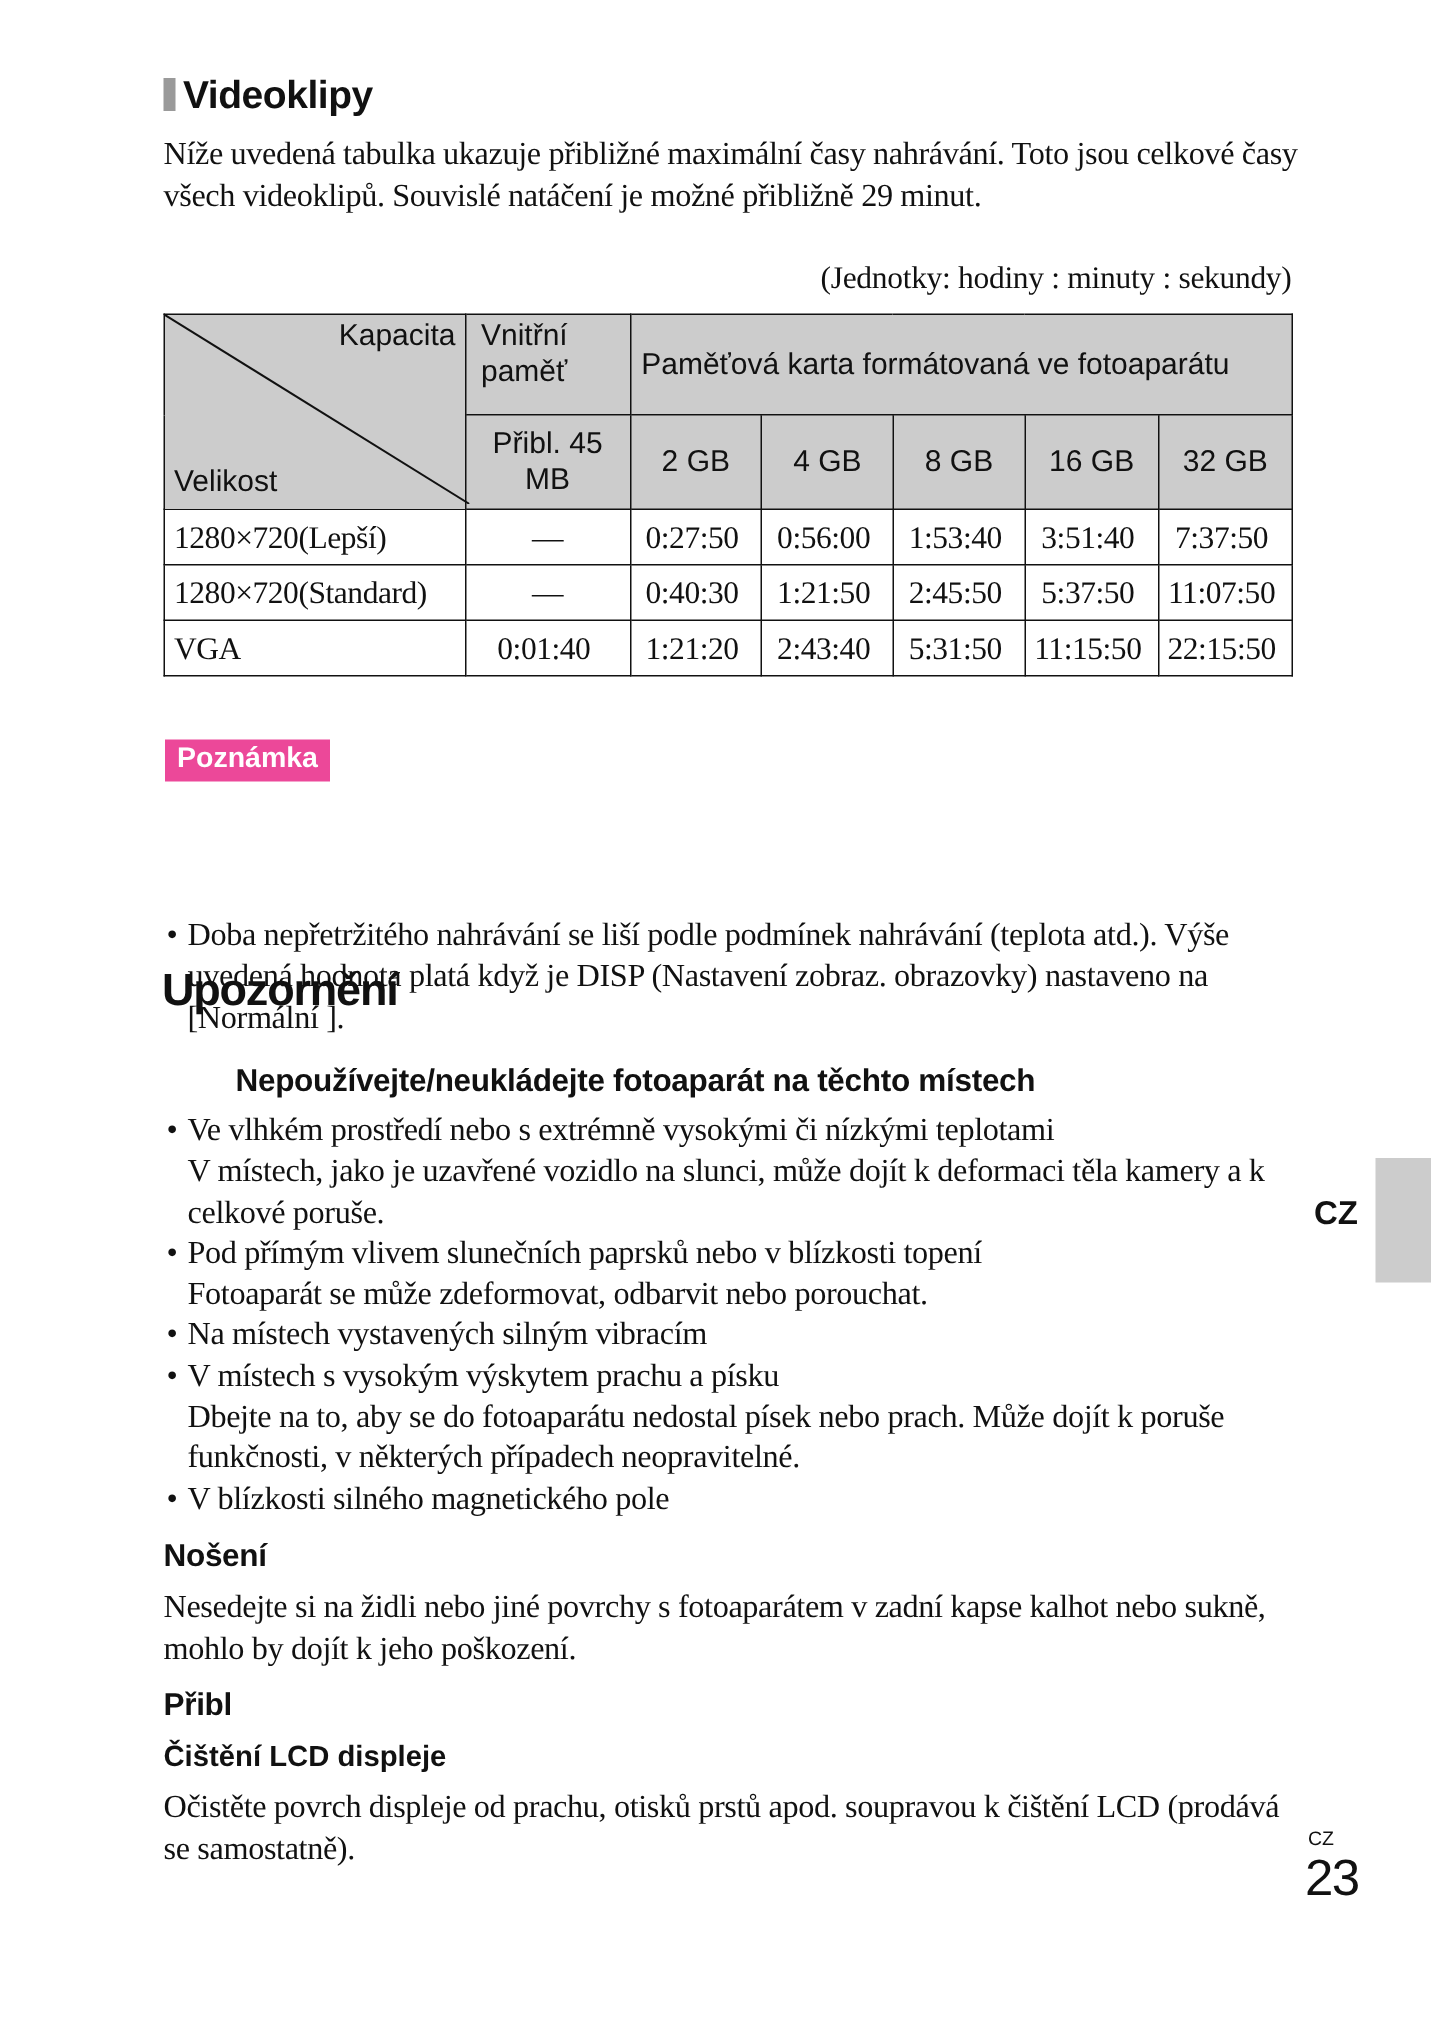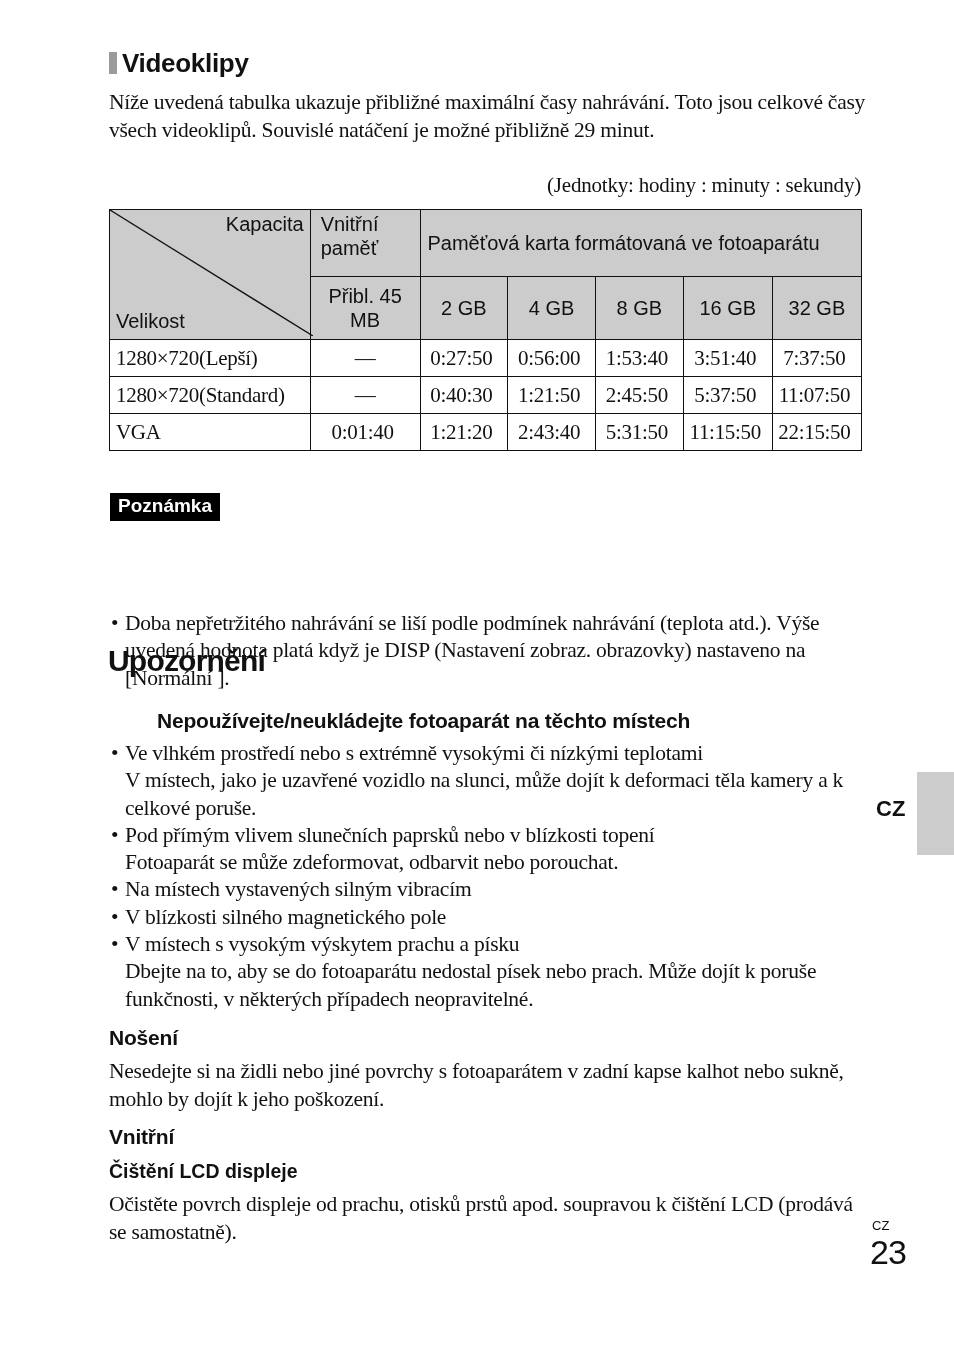--- a/index.html
+++ b/index.html
@@ -20,21 +20,21 @@
   table.vt .diag svg { position: absolute; left: 0; top: 0; }
   table.vt .diag .k { position: absolute; right: 6px; top: 3px; }
   table.vt .diag .v { position: absolute; left: 6px; bottom: 6px; }
   table.vt .vm { width: 94px; height: 62px; vertical-align: top; padding: 2px 10px; line-height: 24px; }
   table.vt .pk { text-align: left; padding-left: 7px; }
   table.vt .cap { height: 62px; text-align: center; line-height: 24px; }
   table.vt .body td { height: 36px; font-family: "Liberation Serif", "DejaVu Serif", serif; font-size: 21px; text-align: center; padding-right: 5px; letter-spacing: -0.3px; }
   table.vt .body td.lbl { text-align: left; padding-left: 6px; }
   table.vt .body td.dash { text-align: center; padding-right: 0; }
 
-  .note-badge { position: absolute; left: 110px; top: 493px; background: #000000; color: #fff; font-size: 19px; font-weight: bold; padding: 2px 8px 4px 8px; }
+  .note-badge { position: absolute; left: 110px; top: 493px; background: #ec4899; color: #fff; font-size: 19px; font-weight: bold; padding: 2px 8px 4px 8px; }
 
   .bullets { position: absolute; left: 109px; width: 760px; margin: 0; padding: 0; list-style: none; font-size: 21.5px; line-height: 27.3px; letter-spacing: -0.25px; }
   .bullets li { position: relative; padding-left: 16px; }
   .bullets li::before { content: "\2022"; position: absolute; left: 2px; top: 0; }
 
   .big-title { position: absolute; left: 108px; top: 644px; font-size: 30px; font-weight: bold; letter-spacing: -0.8px; }
   .subhead { position: absolute; left: 109px; font-size: 21px; font-weight: bold; letter-spacing: -0.2px; }
   .subsub { position: absolute; left: 109px; font-size: 19.5px; font-weight: bold; }
 
   .side-tab { position: absolute; left: 917px; top: 772px; width: 37px; height: 83px; background: #cccccc; }
@@ -119,32 +119,32 @@
     <div>V místech, jako je uzavřené vozidlo na slunci, může dojít k deformaci těla kamery a k celkové poruše.</div>
   </li>
   <li>
     <div>Pod přímým vlivem slunečních paprsků nebo v blízkosti topení</div>
     <div>Fotoaparát se může zdeformovat, odbarvit nebo porouchat.</div>
   </li>
   <li>
     <div>Na místech vystavených silným vibracím</div>
   </li>
   <li>
-    <div>V blízkosti silného magnetického pole</div>
+    <div>V místech s vysokým výskytem prachu a písku</div>
+    <div>Dbejte na to, aby se do fotoaparátu nedostal písek nebo prach. Může dojít k poruše funkčnosti, v některých případech neopravitelné.</div>
   </li>
   <li>
-    <div>V místech s vysokým výskytem prachu a písku</div>
-    <div>Dbejte na to, aby se do fotoaparátu nedostal písek nebo prach. Může dojít k poruše funkčnosti, v některých případech neopravitelné.</div>
+    <div>V blízkosti silného magnetického pole</div>
   </li>
 </ul>
 
 <div class="subhead sans" style="top:1026px;">Nošení</div>
 <div class="para serif" style="top:1057px;">Nesedejte si na židli nebo jiné povrchy s fotoaparátem v zadní kapse kalhot nebo sukně, mohlo by dojít k jeho poškození.</div>
 
-<div class="subhead sans" style="top:1125px;">Vnitřní</div>
+<div class="subhead sans" style="top:1125px;">Přibl</div>
 <div class="subsub sans" style="top:1160px;">Čištění LCD displeje</div>
 <div class="para serif" style="top:1190px;">Očistěte povrch displeje od prachu, otisků prstů apod. soupravou k čištění LCD (prodává se samostatně).</div>
 
 <div class="side-label sans">CZ</div>
 <div class="side-tab"></div>
 
 <div class="pg-lang sans">CZ</div>
 <div class="pg-num sans">23</div>
 
 </body></html>

